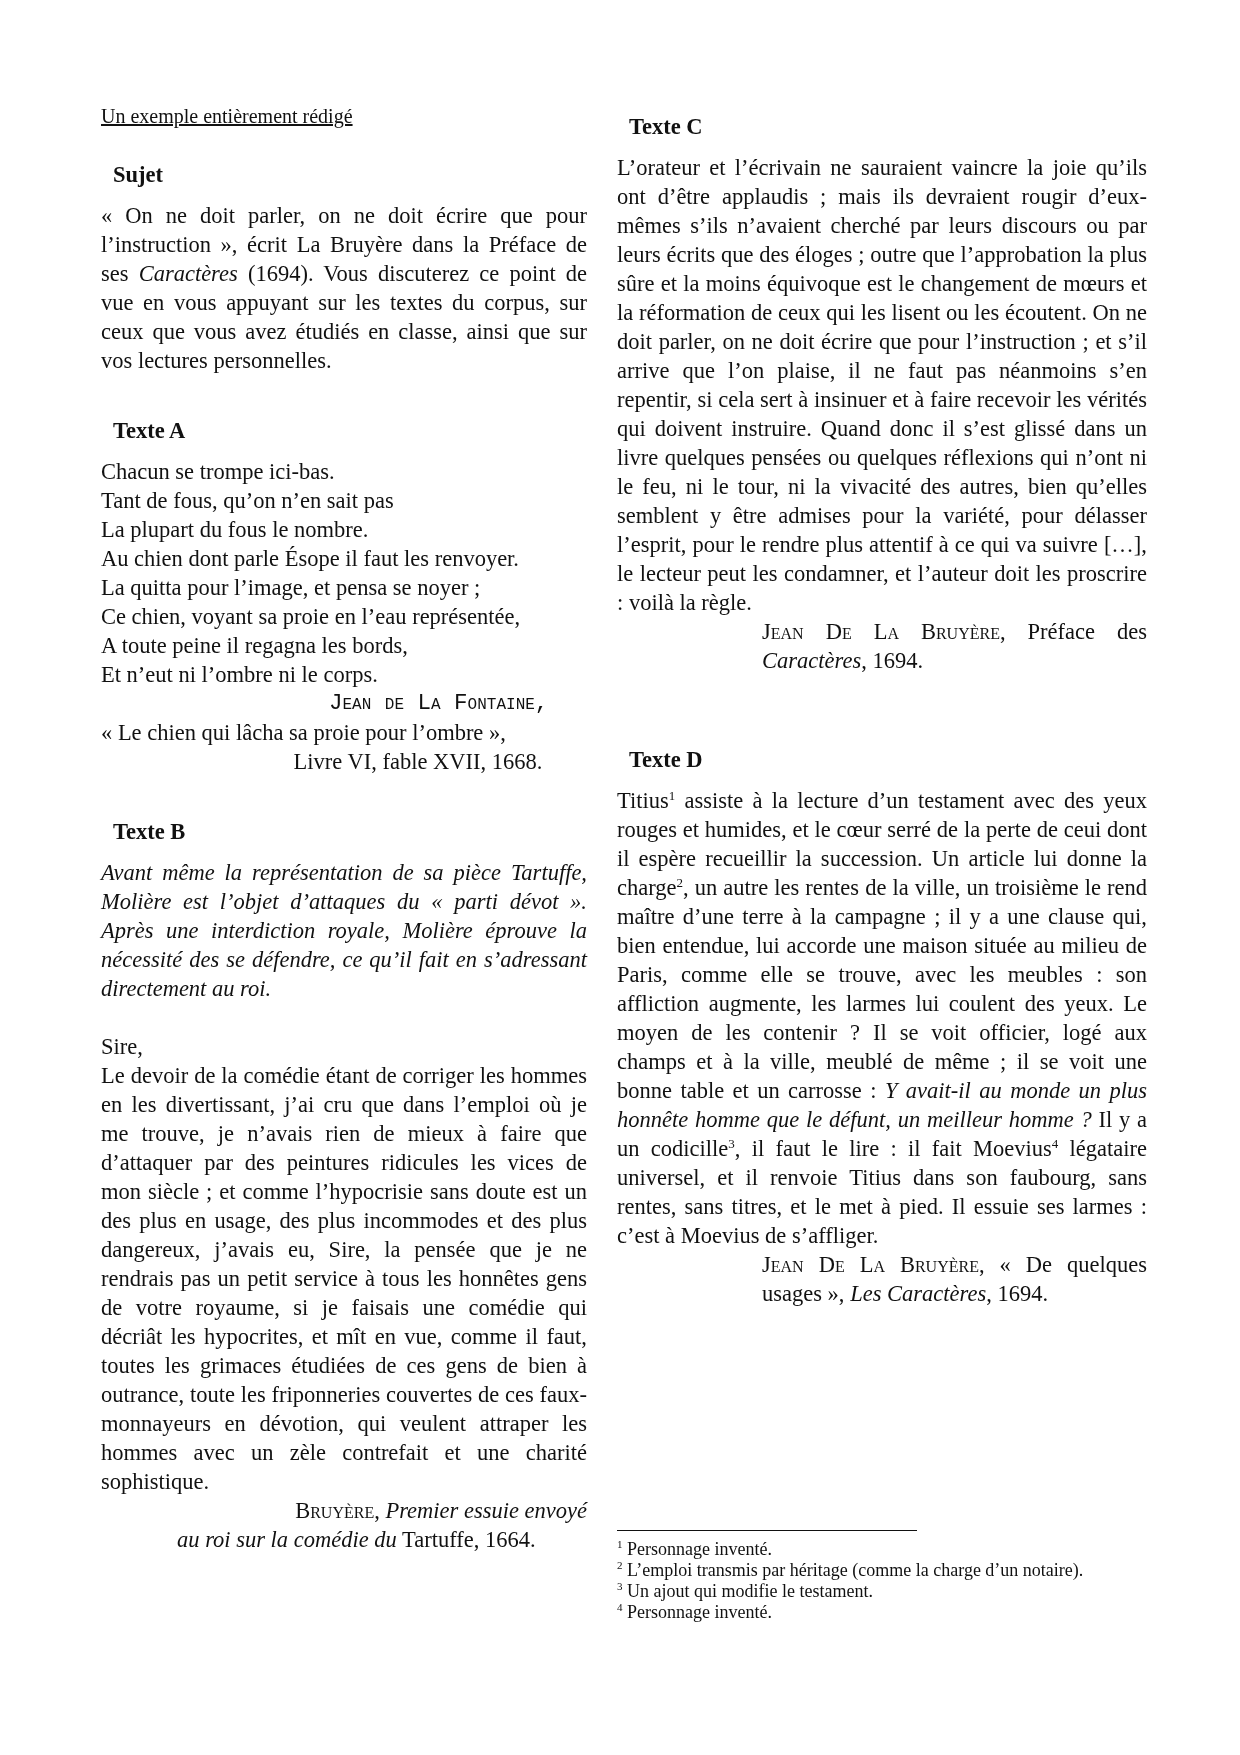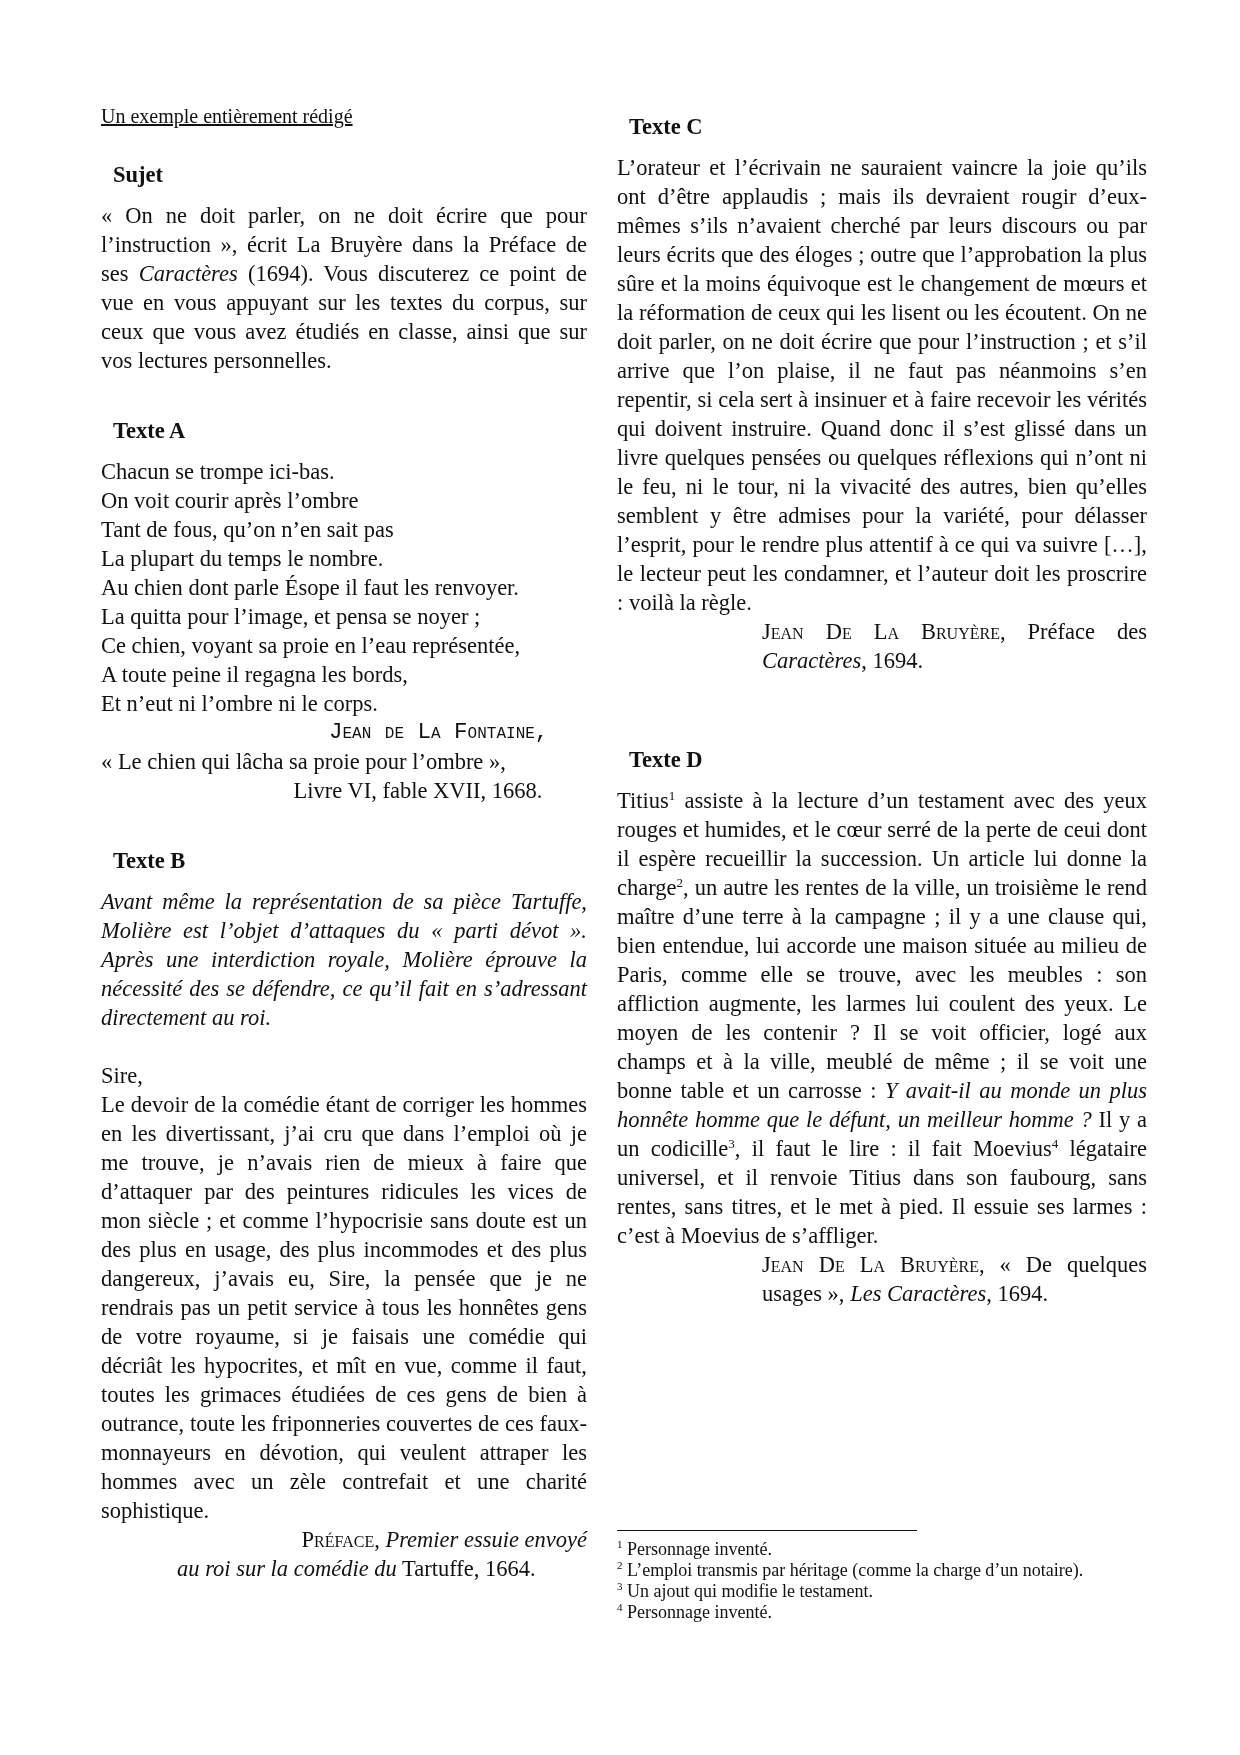--- a/index.html
+++ b/index.html
@@ -44,23 +44,22 @@
     <h2>Sujet</h2>
     <p class="justify"><span>« On ne doit parler, on ne doit écrire que pour l’instruction », écrit La Bruyère dans la Préface de ses </span><span class="it">Caractères</span><span> (1694). Vous discuterez ce point de vue en vous appuyant sur les textes du corpus, sur ceux que vous avez étudiés en classe, ainsi que sur vos lectures personnelles.</span></p>
   </section>
 
   <div class="gap"></div>
 
   <section>
     <h2>Texte A</h2>
     <div>
       <span class="verse">Chacun se trompe ici-bas.</span>
-      <span class="verse">On voit courir après l’ombre</span>
       <span class="verse">Tant de fous, qu’on n’en sait pas</span>
-      <span class="verse">La plupart du temps le nombre.</span>
+      <span class="verse">La plupart du fous le nombre.</span>
       <span class="verse">Au chien dont parle Ésope il faut les renvoyer.</span>
       <span class="verse">La quitta pour l’image, et pensa se noyer ;</span>
       <span class="verse">Ce chien, voyant sa proie en l’eau représentée,</span>
       <span class="verse">A toute peine il regagna les bords,</span>
       <span class="verse">Et n’eut ni l’ombre ni le corps.</span>
     </div>
     <div>
       <p class="attr-a1"><span class="sc">Jean de La Fontaine</span><span>,</span></p>
       <p class="attr-a2">« Le chien qui lâcha sa proie pour l’ombre »,</p>
       <p class="attr-a3">Livre VI, fable XVII, 1668.</p>
@@ -69,21 +68,21 @@
 
   <div class="gap"></div>
 
   <section>
     <h2>Texte B</h2>
     <p class="justify it">Avant même la représentation de sa pièce Tartuffe, Molière est l’objet d’attaques du « parti dévot ». Après une interdiction royale, Molière éprouve la nécessité des se défendre, ce qu’il fait en s’adressant directement au roi.</p>
     <div class="gap"></div>
     <p>Sire,</p>
     <p class="justify">Le devoir de la comédie étant de corriger les hommes en les divertissant, j’ai cru que dans l’emploi où je me trouve, je n’avais rien de mieux à faire que d’attaquer par des peintures ridicules les vices de mon siècle ; et comme l’hypocrisie sans doute est un des plus en usage, des plus incommodes et des plus dangereux, j’avais eu, Sire, la pensée que je ne rendrais pas un petit service à tous les honnêtes gens de votre royaume, si je faisais une comédie qui décriât les hypocrites, et mît en vue, comme il faut, toutes les grimaces étudiées de ces gens de bien à outrance, toute les friponneries couvertes de ces faux-monnayeurs en dévotion, qui veulent attraper les hommes avec un zèle contrefait et une charité sophistique.</p>
     <div>
-      <p class="attr-b1"><span class="sc">Préface</span>, <span class="it">Premier essuie envoyé</span></p>
+      <p class="attr-b1"><span class="sc">Bruyère</span>, <span class="it">Premier essuie envoyé</span></p>
       <p class="attr-b2"><span class="it">au roi sur la comédie du</span><span> Tartuffe, 1664.</span></p>
     </div>
   </section>
 </div>
 
 <div class="col col-right">
   <section>
     <h2>Texte C</h2>
     <p class="justify" style="hyphens:auto;" lang="fr">L’orateur et l’écrivain ne sauraient vaincre la joie qu’ils ont d’être applaudis ; mais ils devraient rougir d’eux-mêmes s’ils n’avaient cherché par leurs discours ou par leurs écrits que des éloges ; outre que l’approbation la plus sûre et la moins équivoque est le changement de mœurs et la réformation de ceux qui les lisent ou les écoutent. On ne doit parler, on ne doit écrire que pour l’instruction ; et s’il arrive que l’on plaise, il ne faut pas néanmoins s’en repentir, si cela sert à insinuer et à faire recevoir les vérités qui doivent instruire. Quand donc il s’est glissé dans un livre quelques pensées ou quelques réflexions qui n’ont ni le feu, ni le tour, ni la vivacité des autres, bien qu’elles semblent y être admises pour la variété, pour délasser l’esprit, pour le rendre plus attentif à ce qui va suivre […], le lecteur peut les condamner, et l’auteur doit les proscrire : voilà la règle.</p>
     <p class="attr-c"><span class="sc">Jean De La Bruyère</span><span>, Préface des </span><span class="it">Caractères</span><span>, 1694.</span></p>

